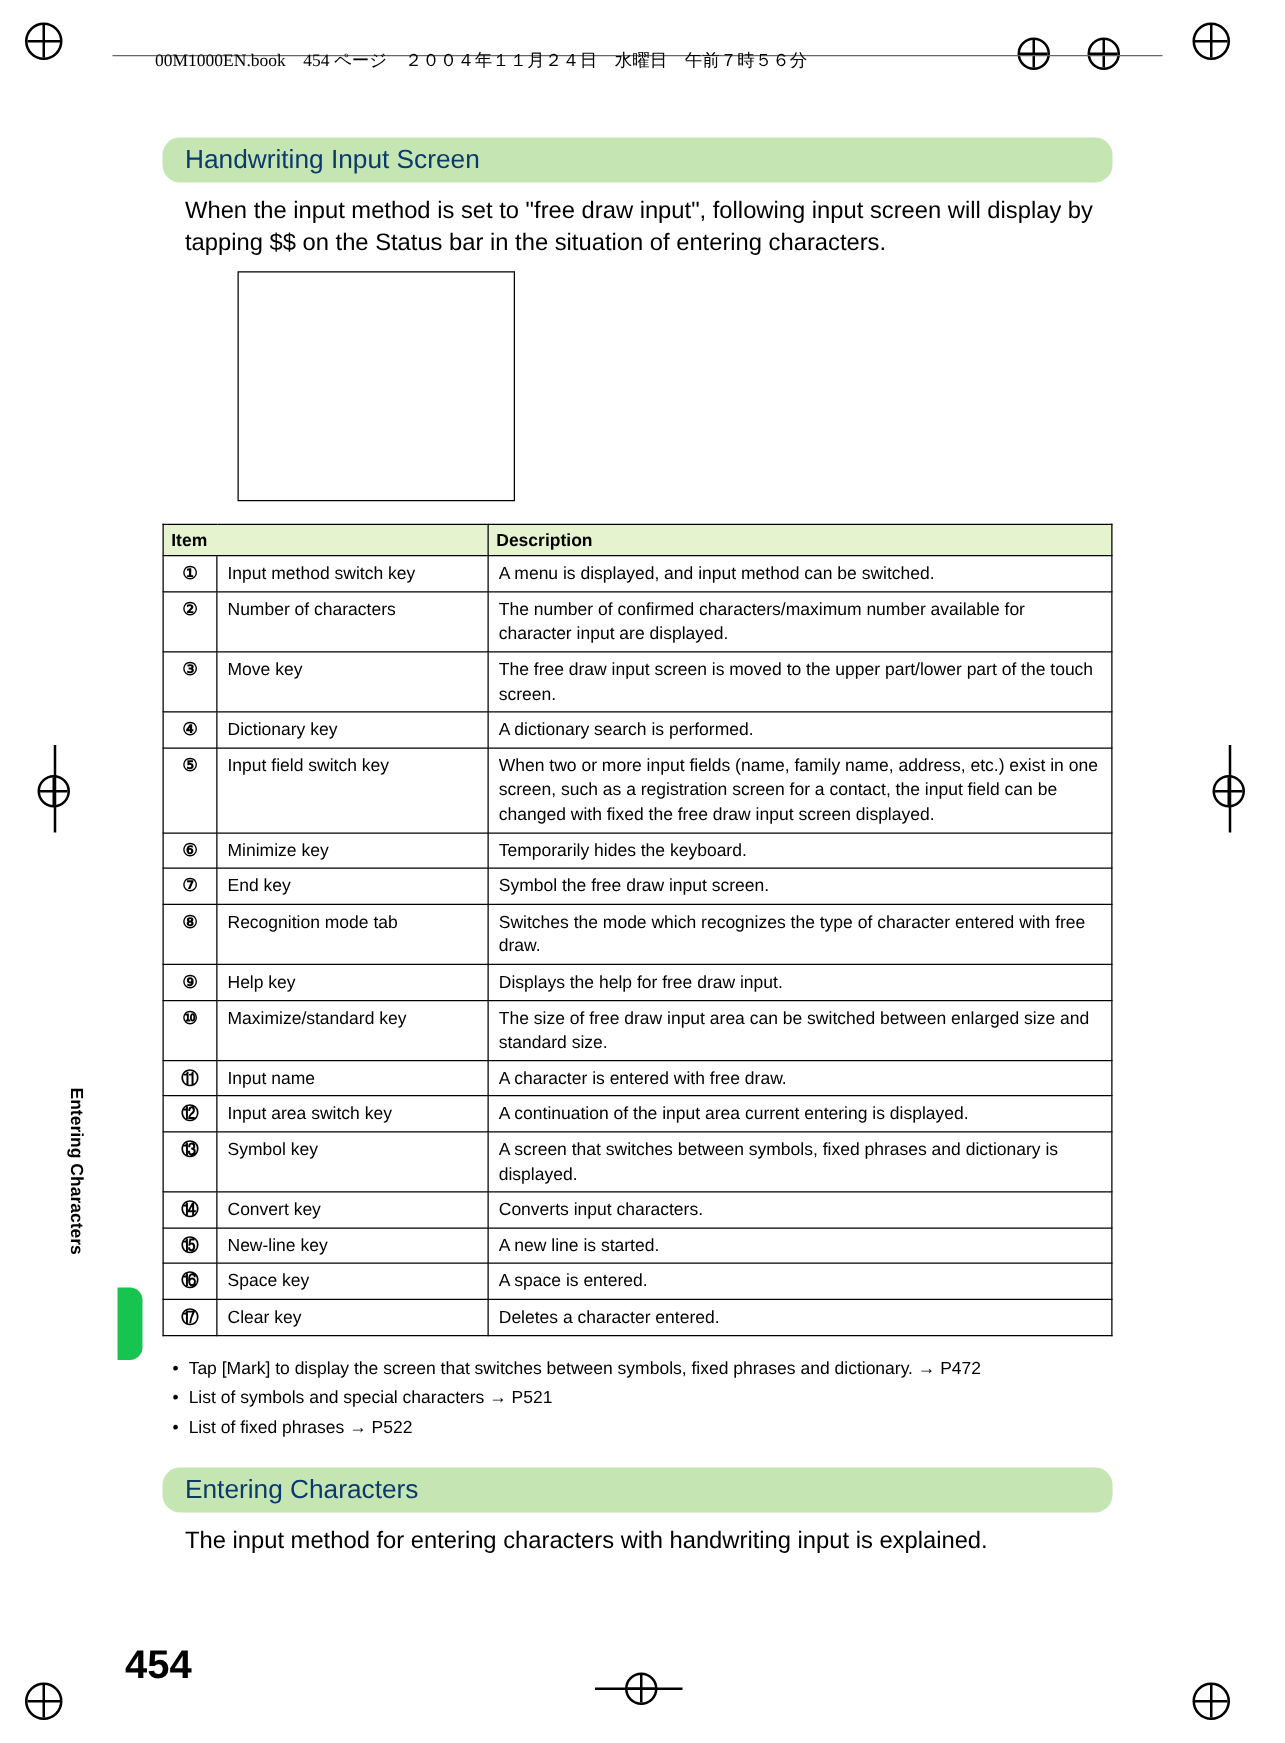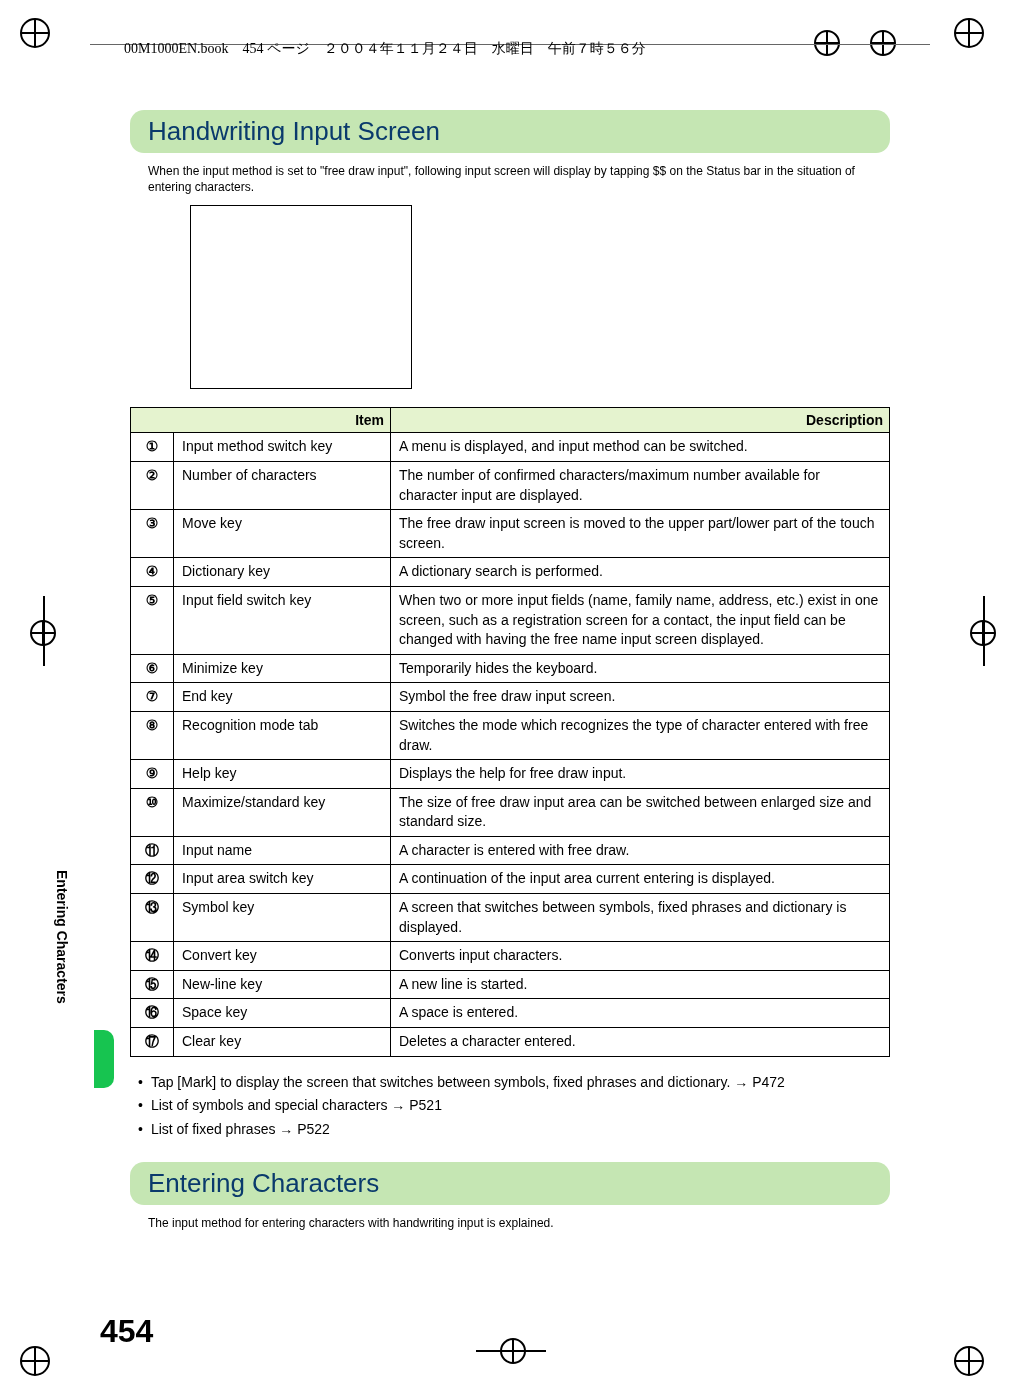--- a/index.html
+++ b/index.html
@@ -13,25 +13,25 @@
   .crop-bl{bottom:18px;left:20px}
   .crop-br{bottom:18px;right:20px}
   .page{position:relative;width:1004px;height:1394px}
   .reg-circle{position:absolute;width:22px;height:22px;border:2px solid #000;border-radius:50%}
   .reg-circle::before{content:"";position:absolute;width:2px;height:22px;left:10px;top:0;background:#000}
   .reg-circle::after{content:"";position:absolute;width:22px;height:2px;left:0;top:10px;background:#000}
   .reg-line-h{position:absolute;height:2px;background:#000}
   .reg-line-v{position:absolute;width:2px;background:#000}
   .header-line{position:absolute;top:40px;left:124px;font-size:14px;font-family:"MS Mincho",serif}
   .content{position:absolute;top:110px;left:130px;width:760px}
-  .banner{background:#c5e6b3;border-radius:14px;padding:6px 18px;color:#0a3a6c;font-size:26px;display:inline-block;width:724px}
-  .intro{margin:10px 0 10px 18px;font-size:12px;line-height:1.35}
+  .banner{background:#c5e6b3;border-radius:14px;padding:6px 18px;color:#0a3a6c;font-size:21px;display:inline-block;width:724px}
+  .intro{margin:10px 0 10px 18px;font-size:19px;line-height:1.35}
   .screenshot-placeholder{border:1px solid #000;width:220px;height:182px;margin:6px 0 18px 60px}
   table.desc{width:760px;border-collapse:collapse;font-size:14px}
-  table.desc th{background:#e5f3cf;border:1px solid #000;padding:4px 6px;font-weight:bold;text-align:right}
+  table.desc th{background:#e5f3cf;border:1px solid #000;padding:4px 6px;font-weight:bold;text-align:left}
   table.desc td{border:1px solid #000;padding:4px 8px;vertical-align:top;line-height:1.4}
   table.desc td.num{width:26px;text-align:center;font-weight:bold}
   table.desc td.item{width:200px}
   .bullets{margin:14px 0 20px 8px;font-size:14px;line-height:1.7}
   .bullet{display:flex}
   .bullet .dot{margin-right:8px}
   .footer-page{position:absolute;left:100px;bottom:44px;font-size:32px;font-weight:bold}
   .side-label{position:absolute;left:70px;top:870px;font-size:14px;font-weight:bold;transform:rotate(90deg);transform-origin:left top}
   .side-tab{position:absolute;left:94px;top:1030px;width:20px;height:58px;background:#17c450;border-radius:0 10px 10px 0}
 </style>
@@ -93,21 +93,21 @@
             <td>The free draw input screen is moved to the upper part/lower part of the touch screen.</td>
           </tr>
           <tr>
             <td class="num">④</td>
             <td class="item">Dictionary key</td>
             <td>A dictionary search is performed.</td>
           </tr>
           <tr>
             <td class="num">⑤</td>
             <td class="item">Input field switch key</td>
-            <td>When two or more input fields (name, family name, address, etc.) exist in one screen, such as a registration screen for a contact, the input field can be changed with having the free name input screen displayed.</td>
+            <td>When two or more input fields (name, family name, address, etc.) exist in one screen, such as a registration screen for a contact, the input field can be changed with fixed the free draw input screen displayed.</td>
           </tr>
           <tr>
             <td class="num">⑥</td>
             <td class="item">Minimize key</td>
             <td>Temporarily hides the keyboard.</td>
           </tr>
           <tr>
             <td class="num">⑦</td>
             <td class="item">End key</td>
             <td>Symbol the free draw input screen.</td>

